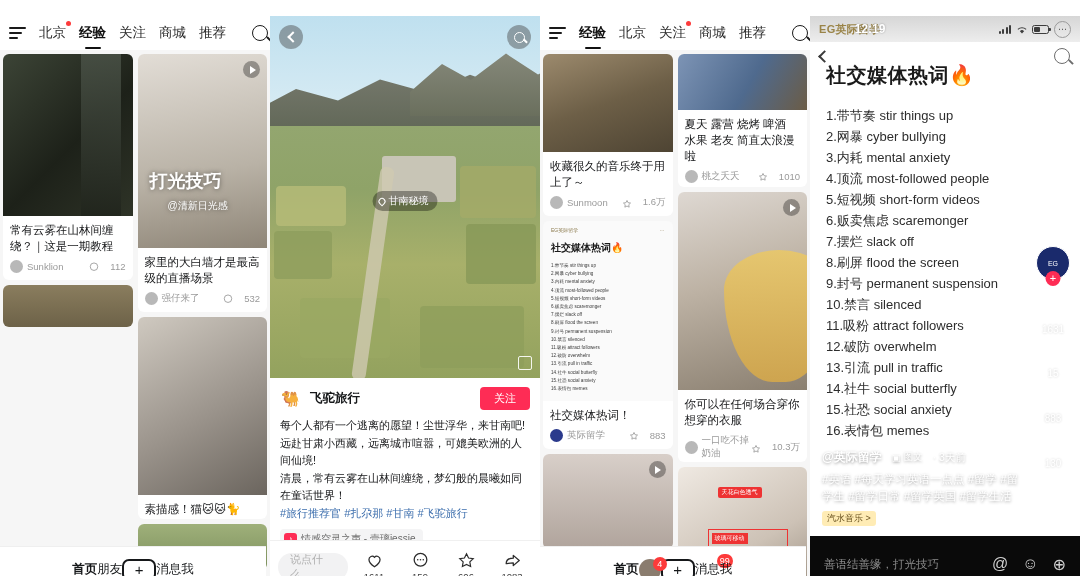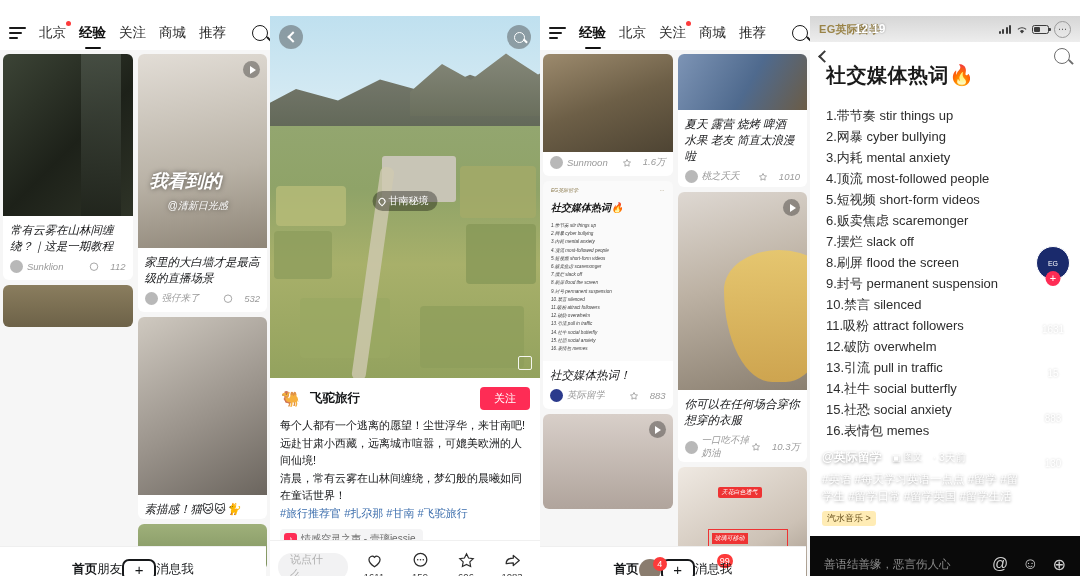--- a/index.html
+++ b/index.html
@@ -29,27 +29,27 @@
   }
   .dot-red { position:absolute; top:-3px; right:-5px; width:5px; height:5px; border-radius:50%; background:#fd3a3a; }
   .searchglass { width:16px;height:16px; border:1.8px solid #1a1a1a; border-radius:50%; position:relative; flex:none; }
   .searchglass::after { content:""; position:absolute; width:6px;height:1.8px;background:#1a1a1a;
      transform:rotate(45deg); right:-5px; bottom:0px; border-radius:1px;}
   .navspacer { flex:1 }
 
   
   .feed { padding: 4px 3px 0 3px; display:flex; gap:5px; background:#f6f6f6; height:calc(100% - 34px); }
   .col { flex:1; display:flex; flex-direction:column; gap:5px; }
-  .card { background:#fff; border-radius:6px; overflow:hidden; position:relative;font-style:italic; }
+  .card { background:#fff; border-radius:6px; overflow:hidden; position:relative; }
   .thumb { width:100%; position:relative; background:#cfcfcf; }
   .ctitle { font-size:11.5px; line-height:16px; color:#17181a; padding:6px 7px 2px; }
   .cmeta { display:flex; align-items:center; justify-content:space-between; padding:4px 7px 7px; }
   .cuser { display:flex; align-items:center; gap:4px; font-size:9.5px; color:#9a9a9a; overflow:hidden; }
   .avt { width:13px;height:13px;border-radius:50%; flex:none; background:#b8b8b8; }
-  .cnt { display:flex; align-items:center; gap:11px; font-size:9.5px; color:#9a9a9a; flex:none;}
+  .cnt { display:flex; align-items:flex-end; gap:11px; font-size:9.5px; color:#9a9a9a; flex:none;}
   .playbtn { position:absolute; top:7px; right:7px; width:17px;height:17px;border-radius:50%;
      background:rgba(0,0,0,.32); display:flex;align-items:center;justify-content:center;}
   .playbtn::after{content:"";border-left:6px solid #fff;border-top:4px solid transparent;border-bottom:4px solid transparent;margin-left:2px;}
 
   
   .tabbar { position:absolute; bottom:0; left:0; right:4px; height:46px; background:#fff;
      display:flex; align-items:center; justify-content:center; border-top:1px solid #efefef; z-index:8;}
   .tabbar .tb { font-size:12.5px; color:#16181a; position:relative; }
   .tabbar .tb.bold { font-weight:bold; }
   .plusbtn { width:34px;height:22px; border:2px solid #16181a; border-radius:7px;
@@ -212,21 +212,21 @@
             <div class="ph" style="background:linear-gradient(#8a7d5e,#6d6248)"></div>
           </div>
         </div>
       </div>
 
       <div class="col">
         <div class="card">
           <div class="thumb" style="height:194px">
             <div class="ph" style="background:linear-gradient(170deg,#e2ddd6,#b9b2a6 60%,#8e8577)"></div>
             <div class="playbtn"></div>
-            <div style="position:absolute;left:12px;top:115px;color:#fff;font-size:18px;font-weight:bold;text-shadow:0 0 5px rgba(0,0,0,.55)">我看到的</div>
+            <div style="position:absolute;left:12px;top:115px;color:#fff;font-size:18px;font-weight:bold;text-shadow:0 0 5px rgba(0,0,0,.55)">打光技巧</div>
             <div style="position:absolute;left:30px;top:145px;color:#fff;font-size:10px;text-shadow:0 0 5px rgba(0,0,0,.55)">@清新日光感</div>
           </div>
           <div class="ctitle">家里的大白墙才是最高级的直播场景</div>
           <div class="cmeta">
             <div class="cuser">
               <span class="avt"></span>
               <span>强仔来了</span>
             </div>
             <div class="cnt">
               <svg width="10" height="10" viewBox="0 0 16 16">
@@ -359,20 +359,21 @@
       <div class="navspacer"></div>
       <div class="searchglass"></div>
     </div>
 
     <div class="feed">
       <div class="col">
         <div class="card">
           <div class="thumb" style="height:98px">
             <div class="ph" style="background:linear-gradient(160deg,#9c8a6d,#6d5f47 50%,#4e4433)"></div>
           </div>
+          <div class="ctitle">收藏很久的音乐终于用上了～</div>
           <div class="cmeta">
             <div class="cuser">
               <span class="avt"></span>
               <span>Sunmoon</span>
             </div>
             <div class="cnt">
               <svg width="10" height="10" viewBox="0 0 24 24">
                   <path d="M12 3.5l2.6 5.4 5.9.8-4.3 4.1 1 5.8L12 16.9 6.8 19.6l1-5.8L3.5 9.7l5.9-.8z" fill="none" stroke="#9a9a9a" stroke-width="2"></path>
                 </svg>
               <span>1.6万</span>
@@ -591,21 +592,21 @@
       <div class="p4desc">
         <div>#英语 #每天学习英语一点点 #留学 #留学生 #留学日常 #留学英国 #留学生活</div>
       </div>
       <div class="p4music">
         <span class="mchip">汽水音乐 &gt;</span>
         <span>ofia Carson    LOUD - S</span>
       </div>
     </div>
 
     <div class="p4bottom">
-      <div class="p4ph">善语结善缘，恶言伤人心</div>
+      <div class="p4ph">善语结善缘，打光技巧</div>
       <div class="p4ic">@</div>
       <div class="p4ic">☺</div>
       <div class="p4ic">⊕</div>
     </div>
     <div class="homebar-dark"></div>
   </div>
 
 </div>
 
 </body></html>

